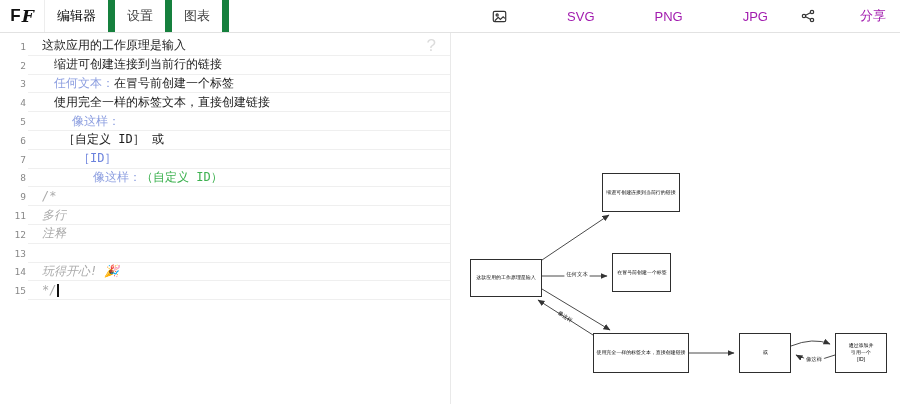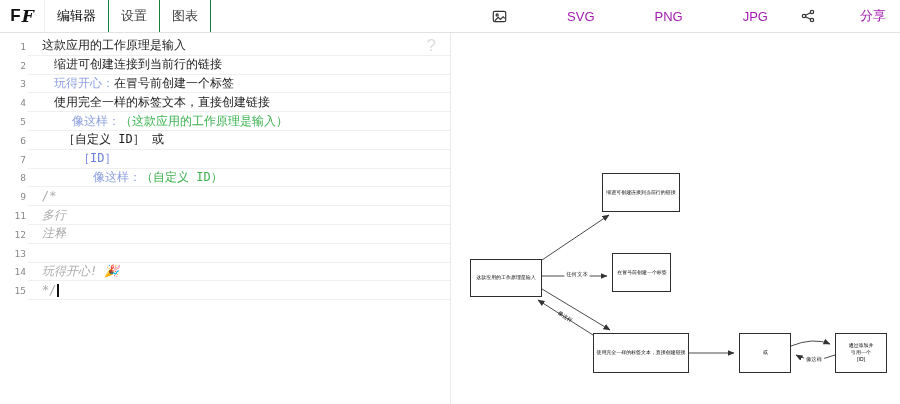--- a/index.html
+++ b/index.html
@@ -14,21 +14,21 @@
     height:33px; display:flex; align-items:stretch;
     border-bottom:1px solid #e2e2e2; background:#fff;
   }
   .logo {
     width:45px; display:flex; align-items:center; justify-content:center;
     border-right:1px solid #ededed; font-weight:bold; font-size:17px; color:#111;
   }
   .logo .f2 { font-family:"DejaVu Serif", serif; font-style:italic; margin-left:1px; font-weight:bold; }
   .tab {
     padding:0 12px; display:flex; align-items:center; font-size:13px;
-    color:#444; border-right:1px solid #15803d; cursor:pointer; background:#fff;
+    color:#444; border-right:7px solid #15803d; cursor:pointer; background:#fff;
   }
   .tab.active { color:#0a0a0a; }
   .actions {
     margin-left:auto; display:flex; align-items:center; gap:15px;
     padding-right:14px; font-size:13px; color:#222;
   }
   .act-btn { cursor:pointer; color:#a21caf;margin-left:45px; }
   .icon-btn { display:flex; align-items:center; cursor:pointer; }
   .share-group { display:flex; align-items:center; margin-left:18px; }
   
@@ -119,29 +119,29 @@
     <div class="row">
       <span class="ln">1</span>
       <span class="lc" style="padding-left:14px"><span class="plain">这款应用的工作原理是输入</span></span>
     </div>
     <div class="row">
       <span class="ln">2</span>
       <span class="lc" style="padding-left:26px"><span class="plain">缩进可创建连接到当前行的链接</span></span>
     </div>
     <div class="row">
       <span class="ln">3</span>
-      <span class="lc" style="padding-left:26px"><span class="lbl">玩得开心：</span><span class="plain">在冒号前创建一个标签</span></span>
+      <span class="lc" style="padding-left:26px"><span class="lbl">任何文本：</span><span class="plain">在冒号前创建一个标签</span></span>
     </div>
     <div class="row">
       <span class="ln">4</span>
       <span class="lc" style="padding-left:26px"><span class="plain">使用完全一样的标签文本，直接创建链接</span></span>
     </div>
     <div class="row">
       <span class="ln">5</span>
-      <span class="lc" style="padding-left:44px"><span class="lbl">像这样：</span><span class="grn">（这款应用的工作原理是输入）</span></span>
+      <span class="lc" style="padding-left:44px"><span class="lbl">像这样：</span></span>
     </div>
     <div class="row">
       <span class="ln">6</span>
       <span class="lc" style="padding-left:35px"><span class="plain">［自定义 ID］ 或</span></span>
     </div>
     <div class="row">
       <span class="ln">7</span>
       <span class="lc" style="padding-left:50px"><span class="blu">［ID］</span></span>
     </div>
     <div class="row">

